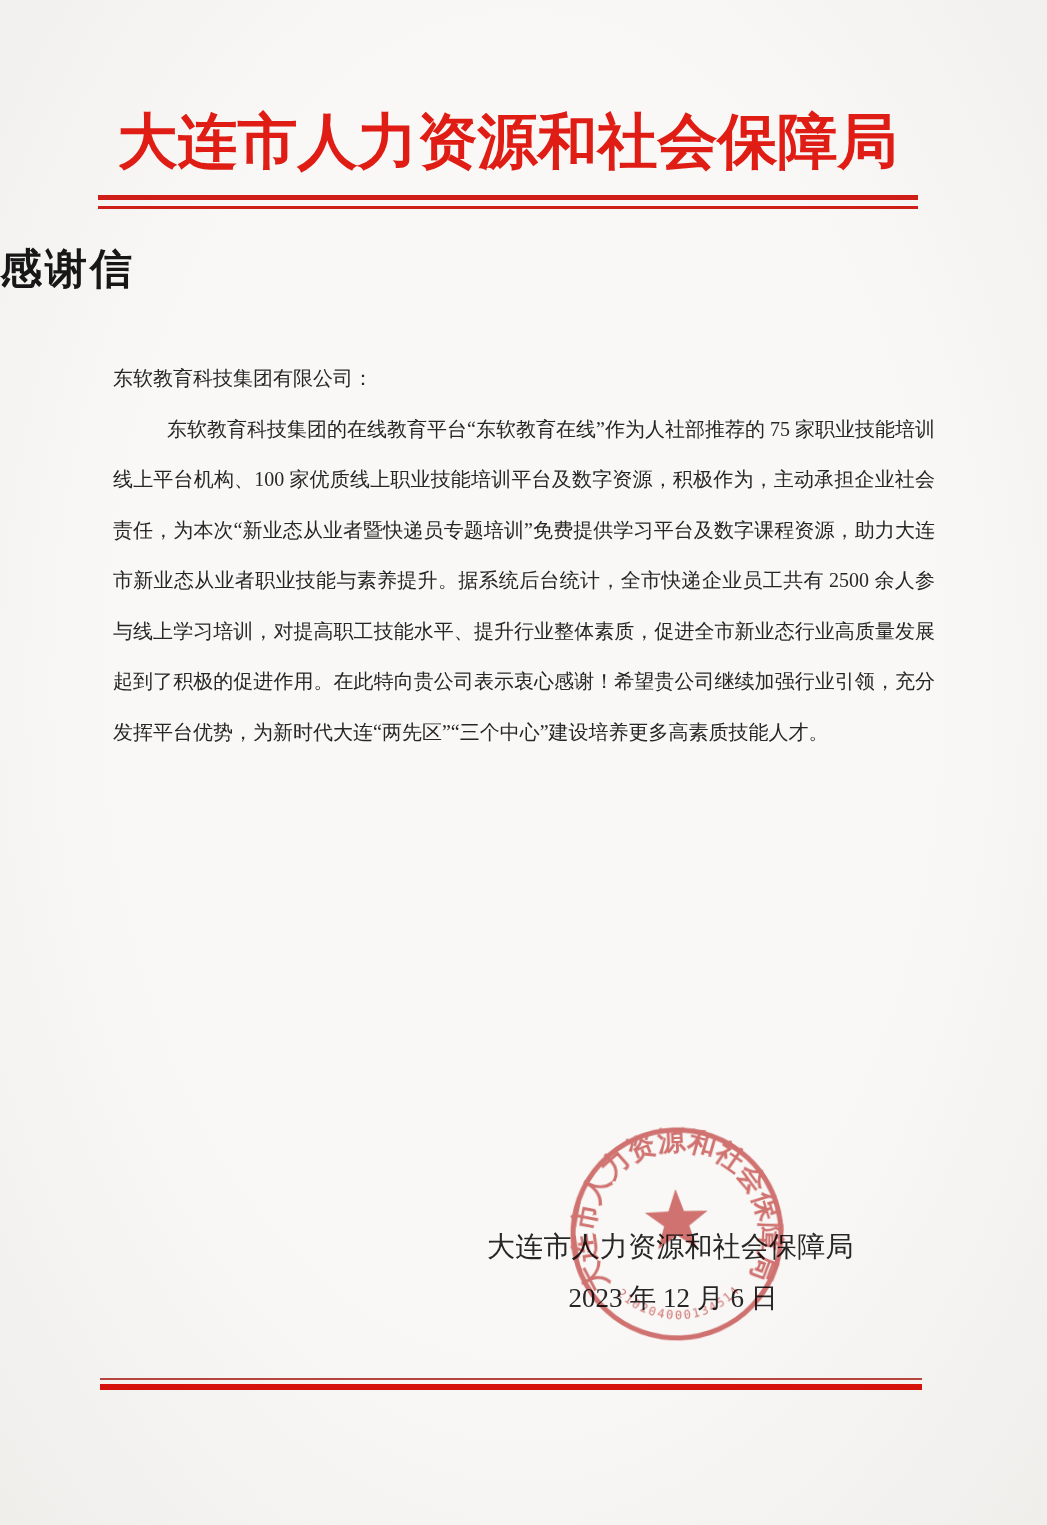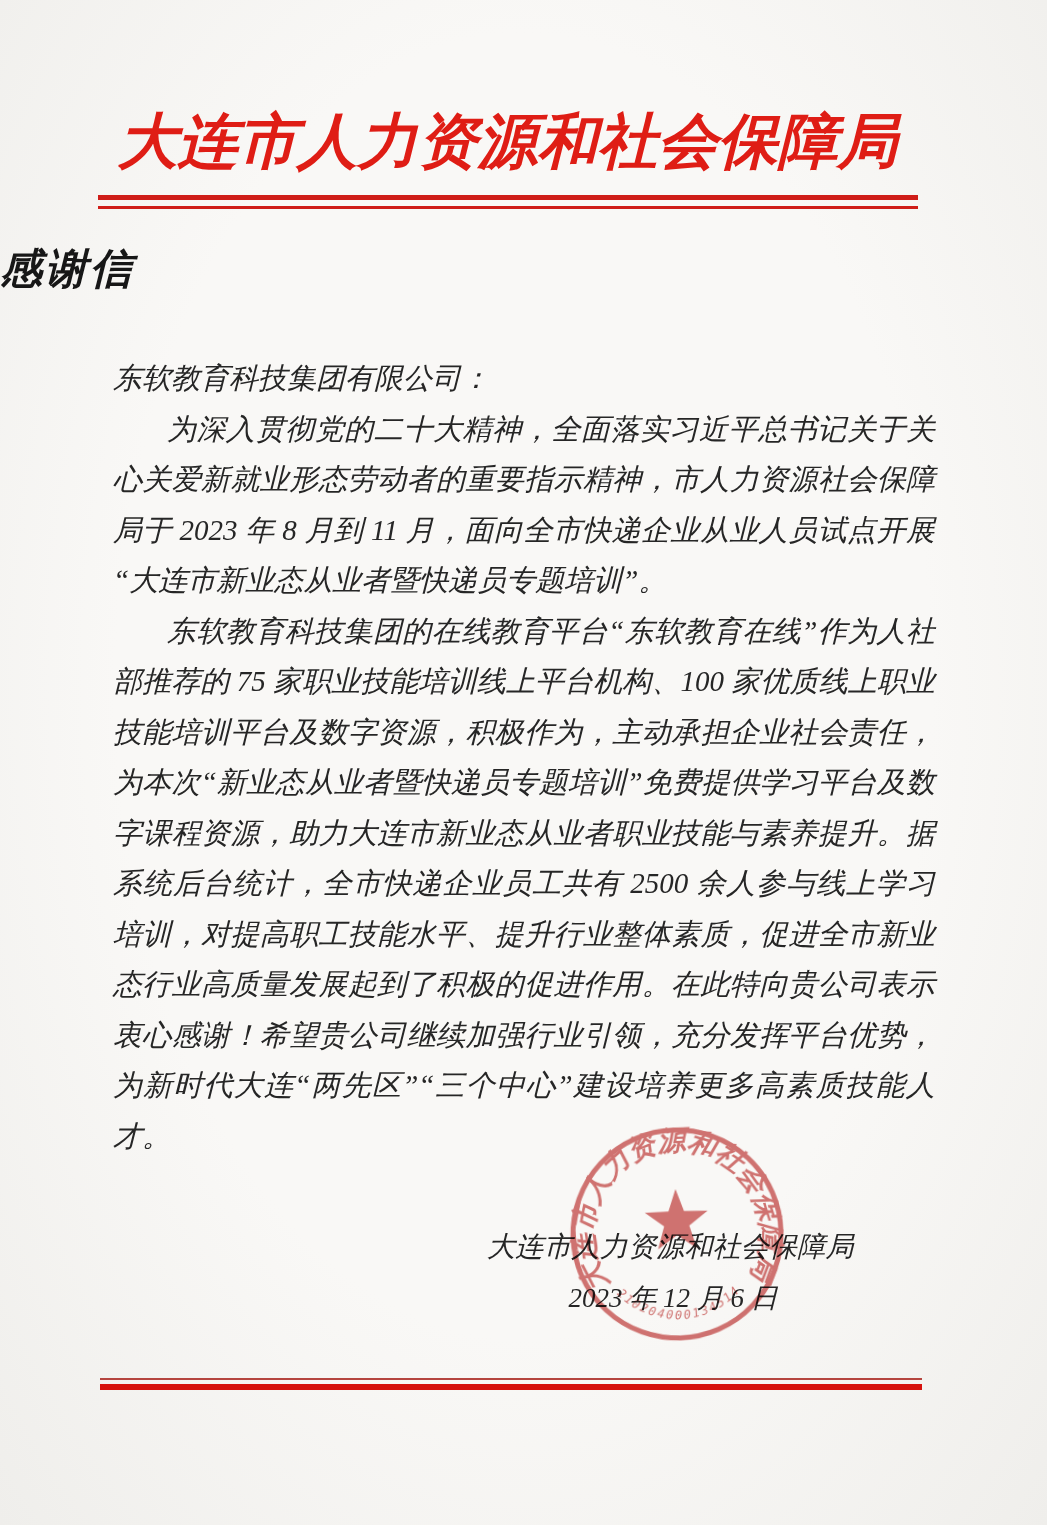--- a/index.html
+++ b/index.html
@@ -4,21 +4,21 @@
 <style>
   html, body { margin: 0; padding: 0; }
   body {
     width: 1047px; height: 1525px;
     font-family: "Liberation Serif", "DejaVu Serif", serif;
     background: radial-gradient(ellipse at 50% 45%, #f9f8f6 55%, #efeeeb 100%);
     position: relative;
     overflow: hidden;
     color: #262626;
   }
-  .page { position: absolute; inset: 0; font-style: italic; }
+  .page { position: absolute; inset: 0; }
 
   
   .letterhead {
     position: absolute; top: 108px; left: 97px; width: 821px;
     margin: 0; text-align: center;
     font-size: 60px; font-weight: bold; line-height: 1.15;
     color: #df1d15; letter-spacing: 0px;
     white-space: nowrap;
   }
   .rule { position: absolute; background: #cf1d18; }
@@ -31,21 +31,21 @@
   .letter-title {
     position: absolute; top: 241px; left: 0; width: 1047px;
     margin: 0; text-align: left;
     font-size: 42px; font-weight: bold; letter-spacing: 3px;
     color: #171717;
   }
 
   
   .body-text {
     position: absolute; top: 353px; left: 113px; width: 822px;
-    font-size: 29px; line-height: 50.5px;
+    font-size: 20px; line-height: 50.5px;
     text-align: justify; text-justify: inter-character;
     color: #262626;
   }
   .body-text p { margin: 0; }
   .body-text p.indent { text-indent: 54px; }
 
   
   .signature {
     position: absolute; top: 1228px; left: 487px;
     font-size: 28px; letter-spacing: 0.2px; color: #262626;
@@ -74,21 +74,20 @@
 <div class="page">
 
   <h1 class="letterhead">大连市人力资源和社会保障局</h1>
   <div class="rule rule-top-thick"></div>
   <div class="rule rule-top-thin"></div>
 
   <h2 class="letter-title">感谢信</h2>
 
   <div class="body-text">
     <p class="recipient">东软教育科技集团有限公司：</p>
-    <p class="indent">为深入贯彻党的二十大精神，全面落实习近平总书记关于关心关爱新就业形态劳动者的重要指示精神，市人力资源社会保障局于 2023 年 8 月到 11 月，面向全市快递企业从业人员试点开展“大连市新业态从业者暨快递员专题培训”。</p>
     <p class="indent">东软教育科技集团的在线教育平台“东软教育在线”作为人社部推荐的 75 家职业技能培训线上平台机构、100 家优质线上职业技能培训平台及数字资源，积极作为，主动承担企业社会责任，为本次“新业态从业者暨快递员专题培训”免费提供学习平台及数字课程资源，助力大连市新业态从业者职业技能与素养提升。据系统后台统计，全市快递企业员工共有 2500 余人参与线上学习培训，对提高职工技能水平、提升行业整体素质，促进全市新业态行业高质量发展起到了积极的促进作用。在此特向贵公司表示衷心感谢！希望贵公司继续加强行业引领，充分发挥平台优势，为新时代大连“两先区”“三个中心”建设培养更多高素质技能人才。</p>
   </div>
 
   <div class="signature">大连市人力资源和社会保障局</div>
   <div class="sign-date">2023 年 12 月 6 日</div>
 
   <svg class="stamp" viewBox="0 0 260 260" xmlns="http://www.w3.org/2000/svg">
     <g fill="#c23a38" stroke="none" opacity="0.82">
 
       <circle cx="130" cy="130" r="104" fill="none" stroke="#c23a38" stroke-width="5"></circle>

